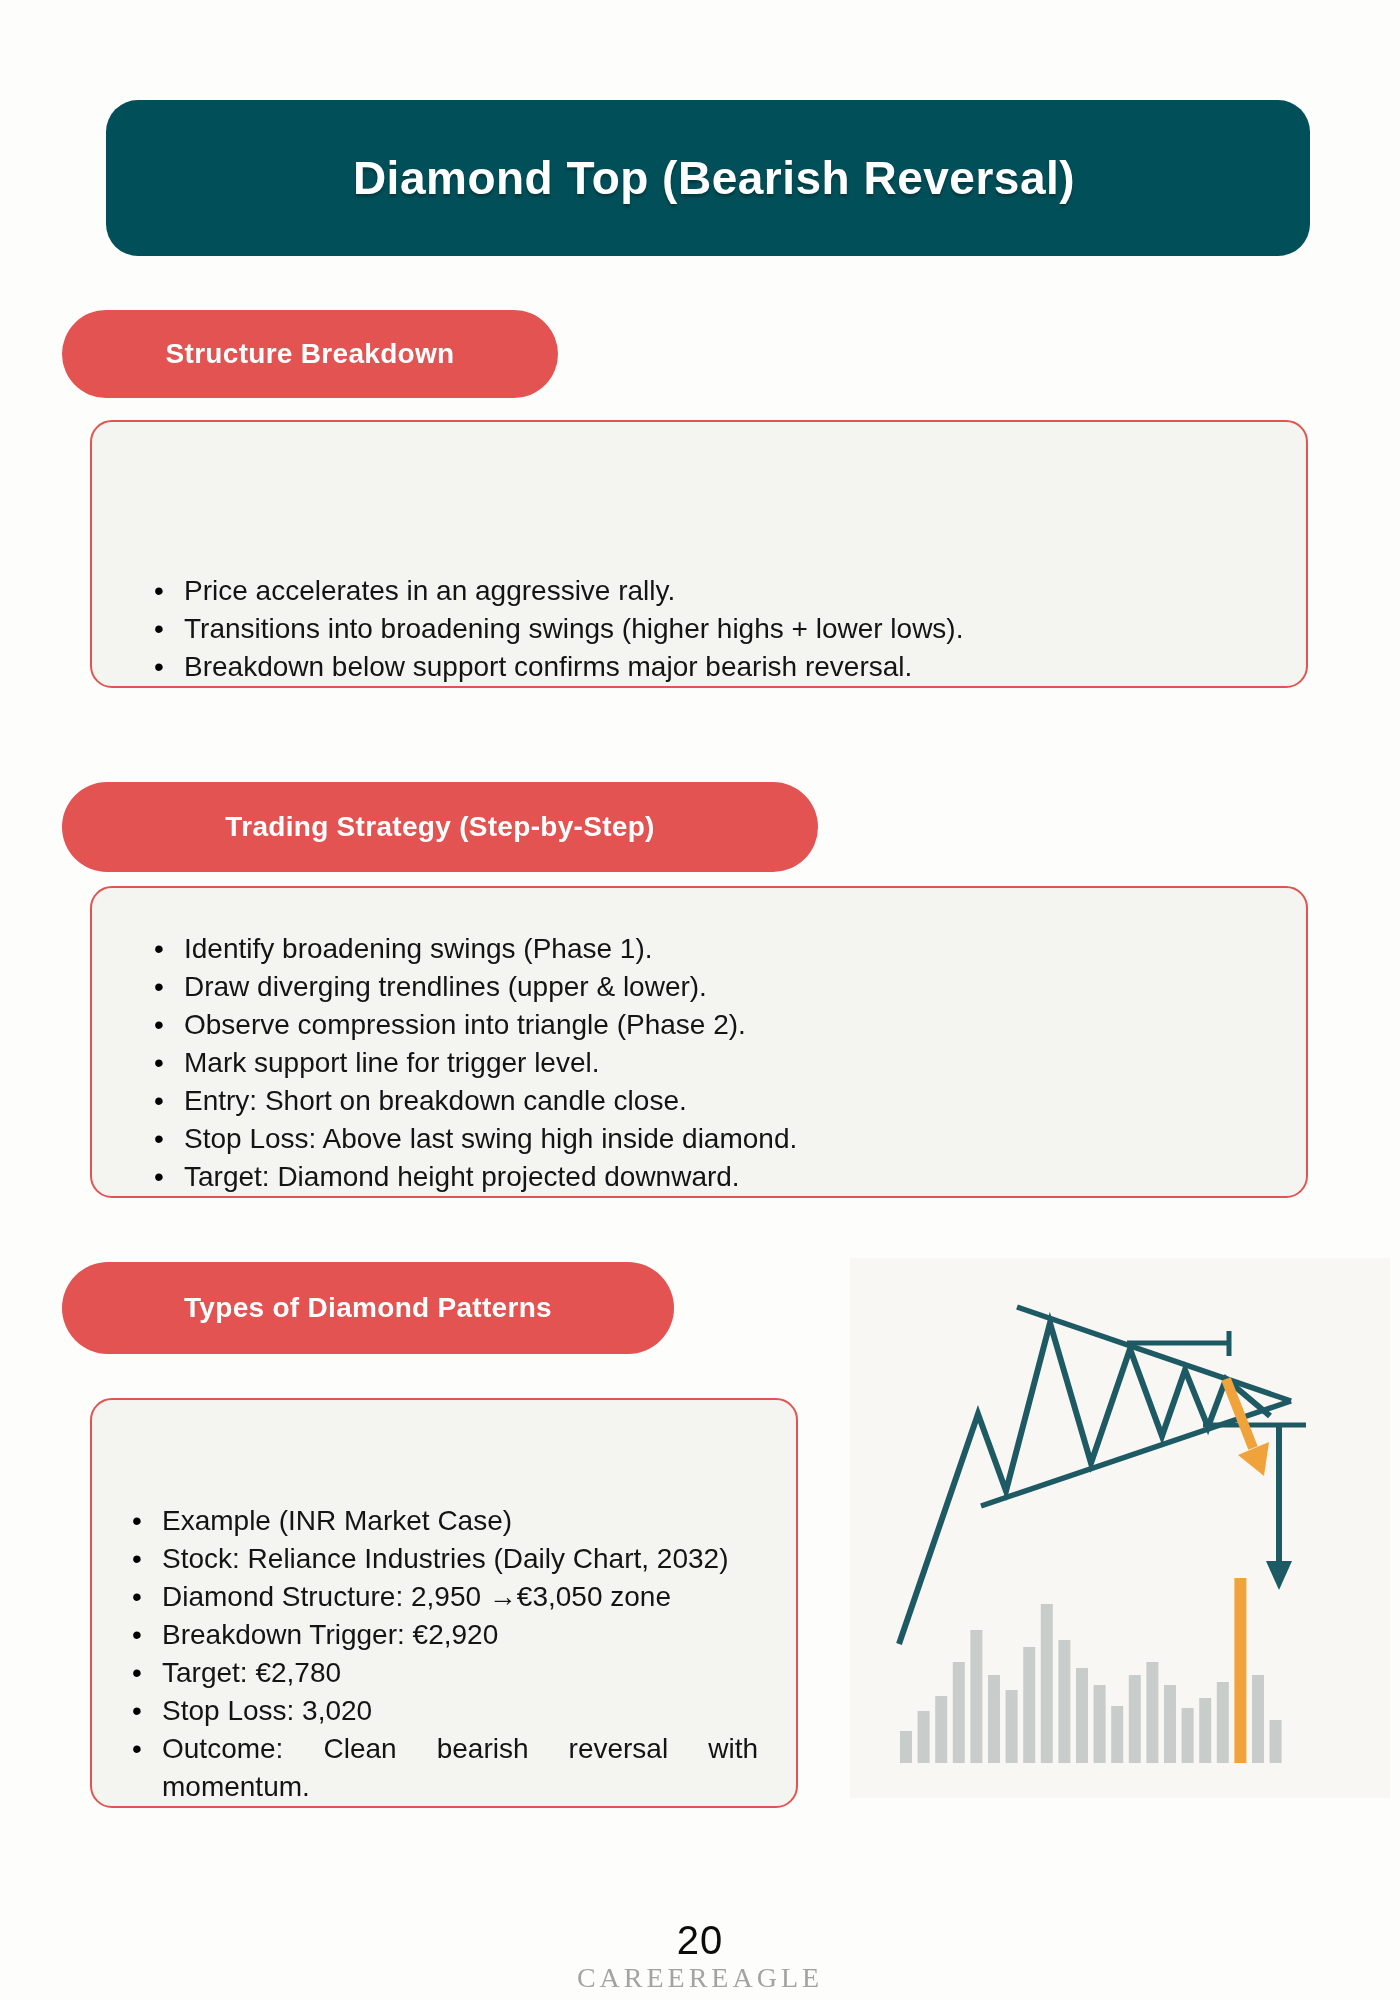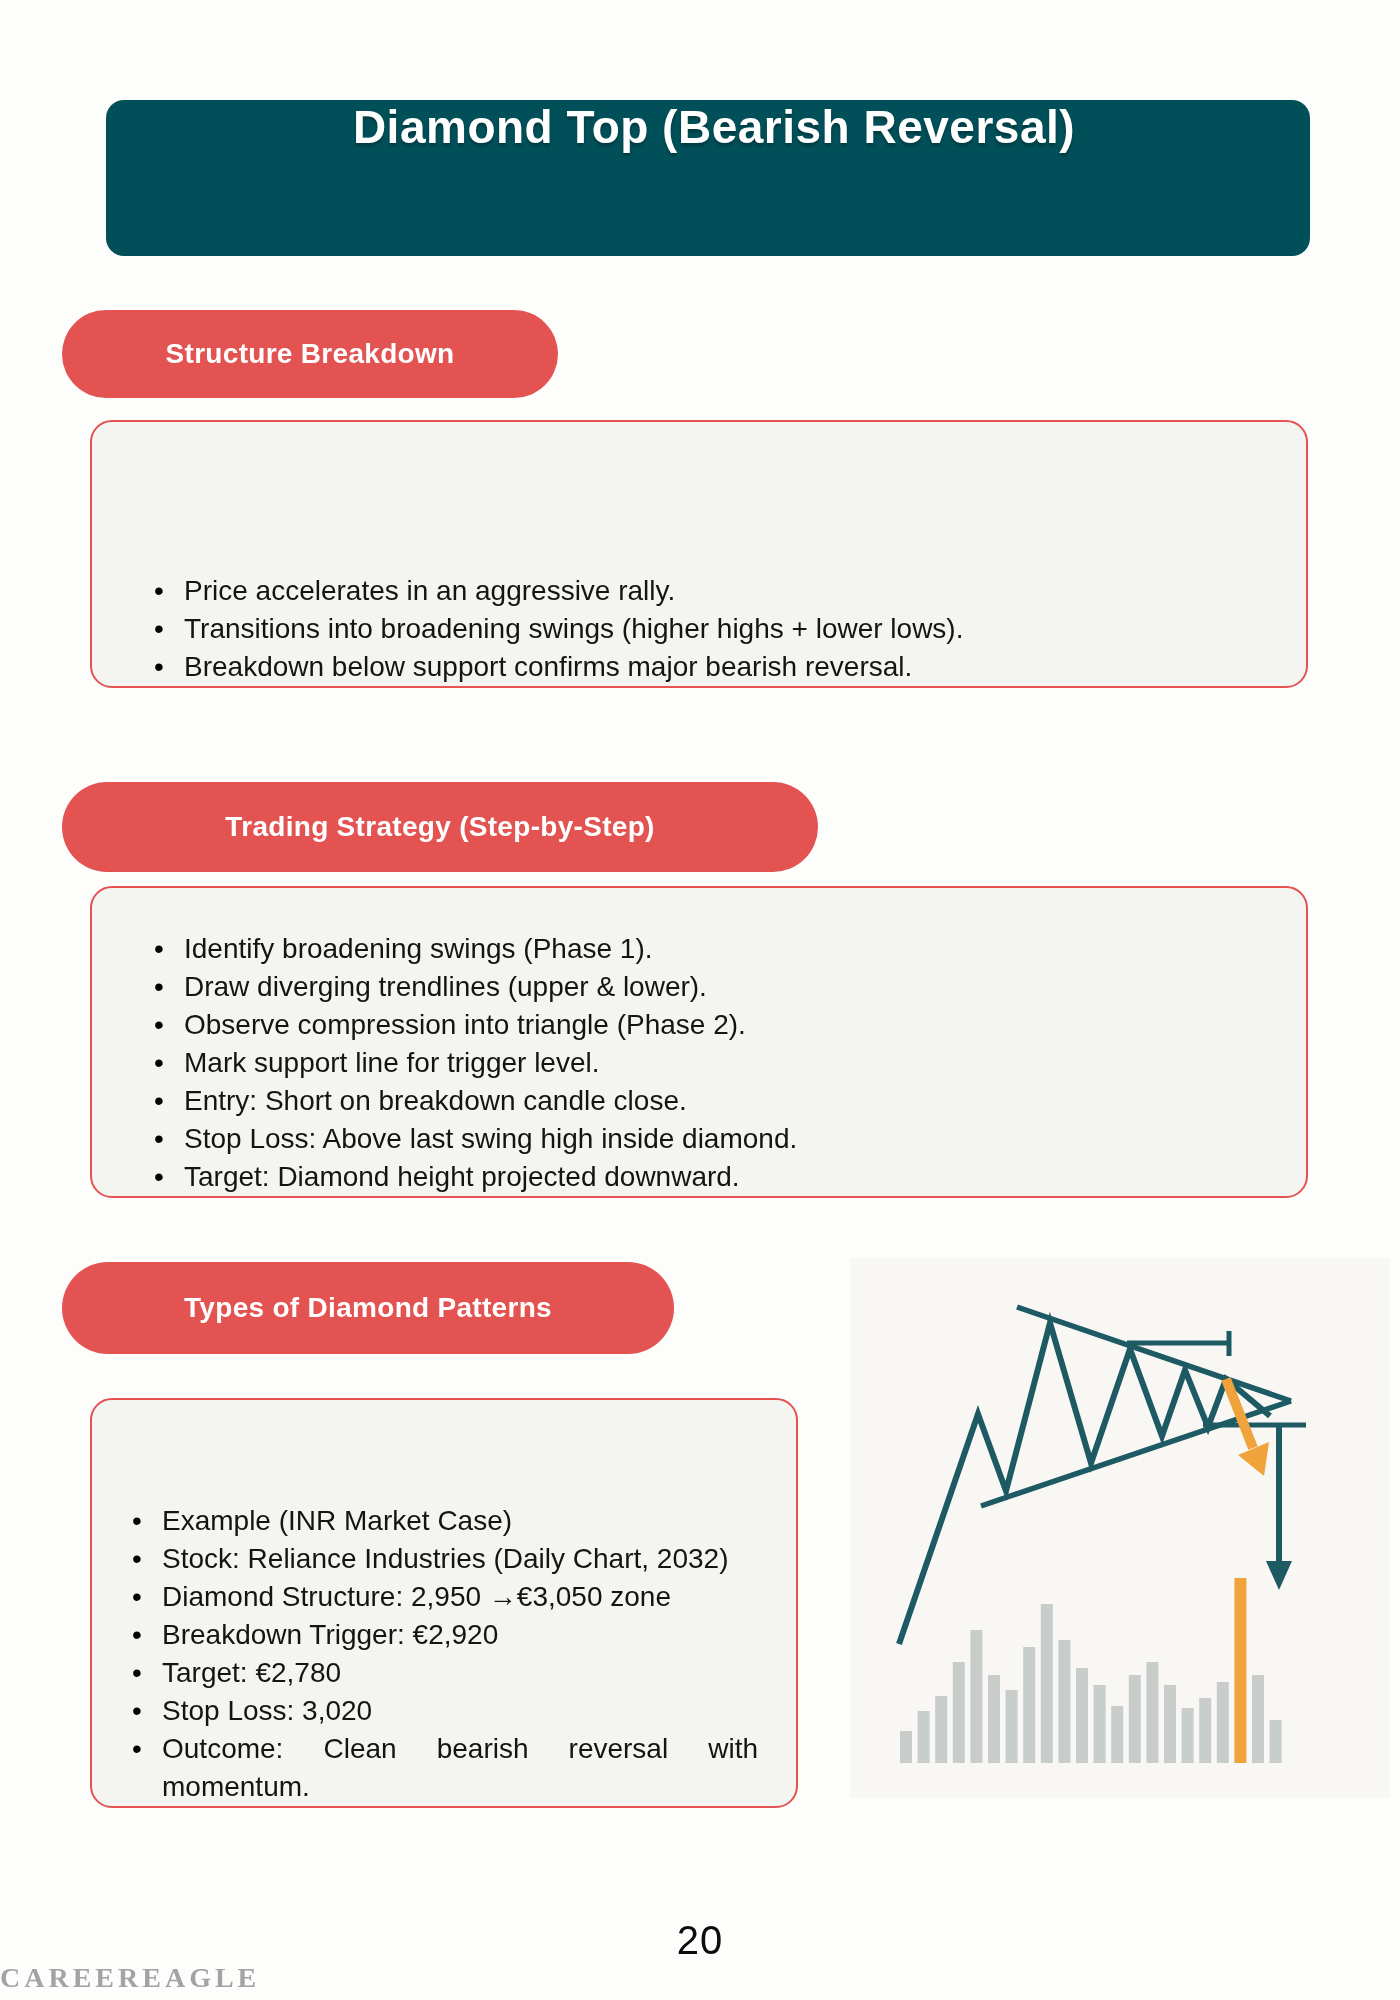--- a/index.html
+++ b/index.html
@@ -16,22 +16,22 @@
   body{
     position:relative;
     width:1400px;height:2000px;
     background:#fdfdfc;
     font-family:"Liberation Sans", sans-serif;
     color:var(--ink);
     overflow:hidden;
   }
   .banner{
     position:absolute;left:106px;top:100px;width:1204px;height:156px;
-    background:var(--teal);border-radius:18px;
-    display:flex;align-items:flex-start;justify-content:center;padding-left:12px;
+    background:var(--teal);border-radius:32px;
+    display:flex;align-items:center;justify-content:center;padding-left:12px;
   }
   .banner h1{
     color:#ffffff;font-size:46px;font-weight:bold;letter-spacing:.5px;
     text-shadow:0 3px 3px rgba(0,0,0,.28);
   }
   .pill{
     position:absolute;background:var(--coral);border-radius:46px;
     display:flex;align-items:center;justify-content:center;
     color:#fff;font-weight:bold;font-size:28px;letter-spacing:.3px;
   }
@@ -62,22 +62,23 @@
     position:absolute;left:850px;top:1258px;width:540px;height:540px;
     background:#f8f7f4;
   }
   .illo svg{display:block;width:540px;height:540px;}
   .footer-num{
     position:absolute;left:0;top:1918px;width:1400px;
     text-align:center;font-size:40px;color:#0c0c0c;letter-spacing:1px;
   }
   .footer-brand{
     position:absolute;left:0;top:1962px;width:1400px;
+    text-align:center;
     font-family:"Liberation Serif", serif;
-    font-size:28px;color:#a3a3a3;letter-spacing:4px;font-weight:bold;
+    font-size:28px;color:#a3a3a3;letter-spacing:4px;
   }
 </style>
 </head>
 <body>
 
 <div class="banner">
   <h1>Diamond Top (Bearish Reversal)</h1>
 </div>
 
 <div class="pill s1">

